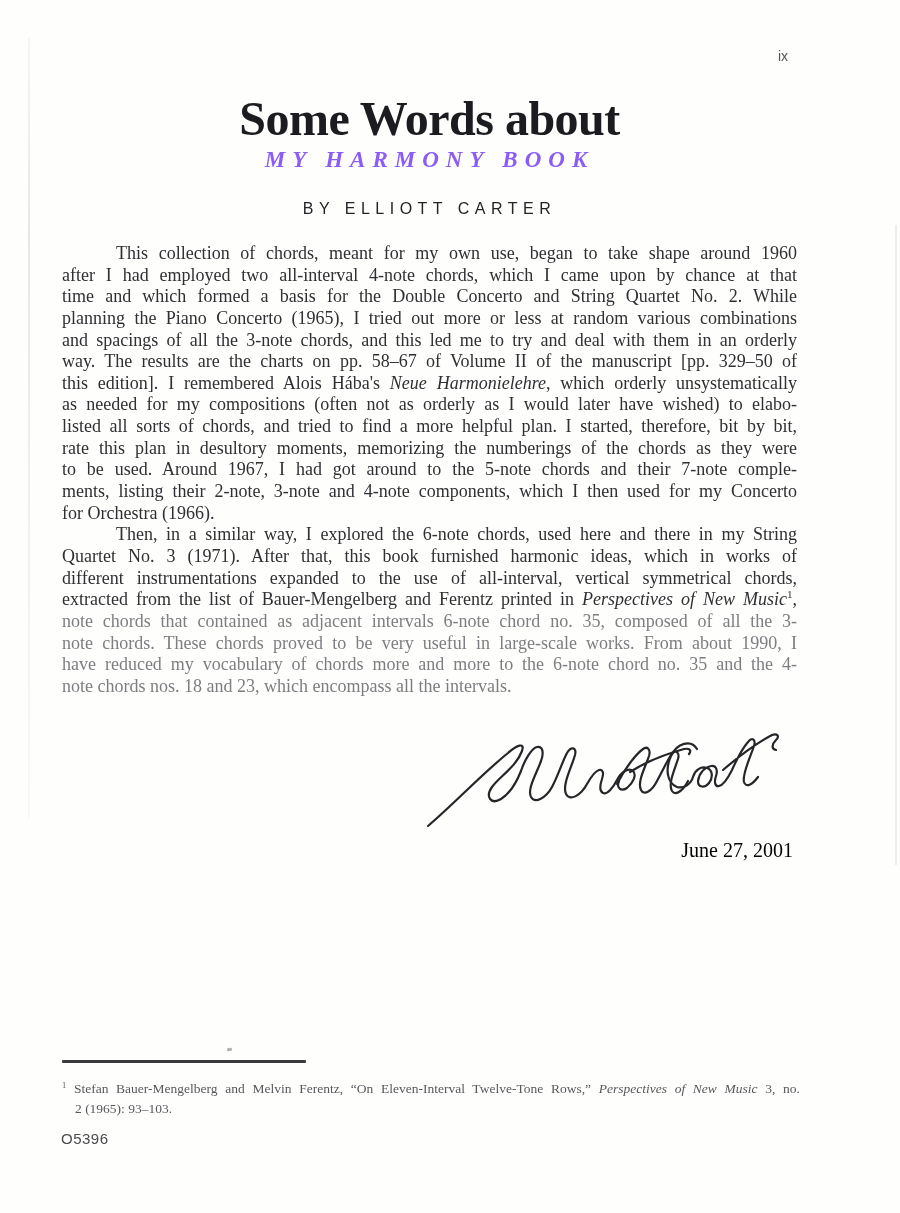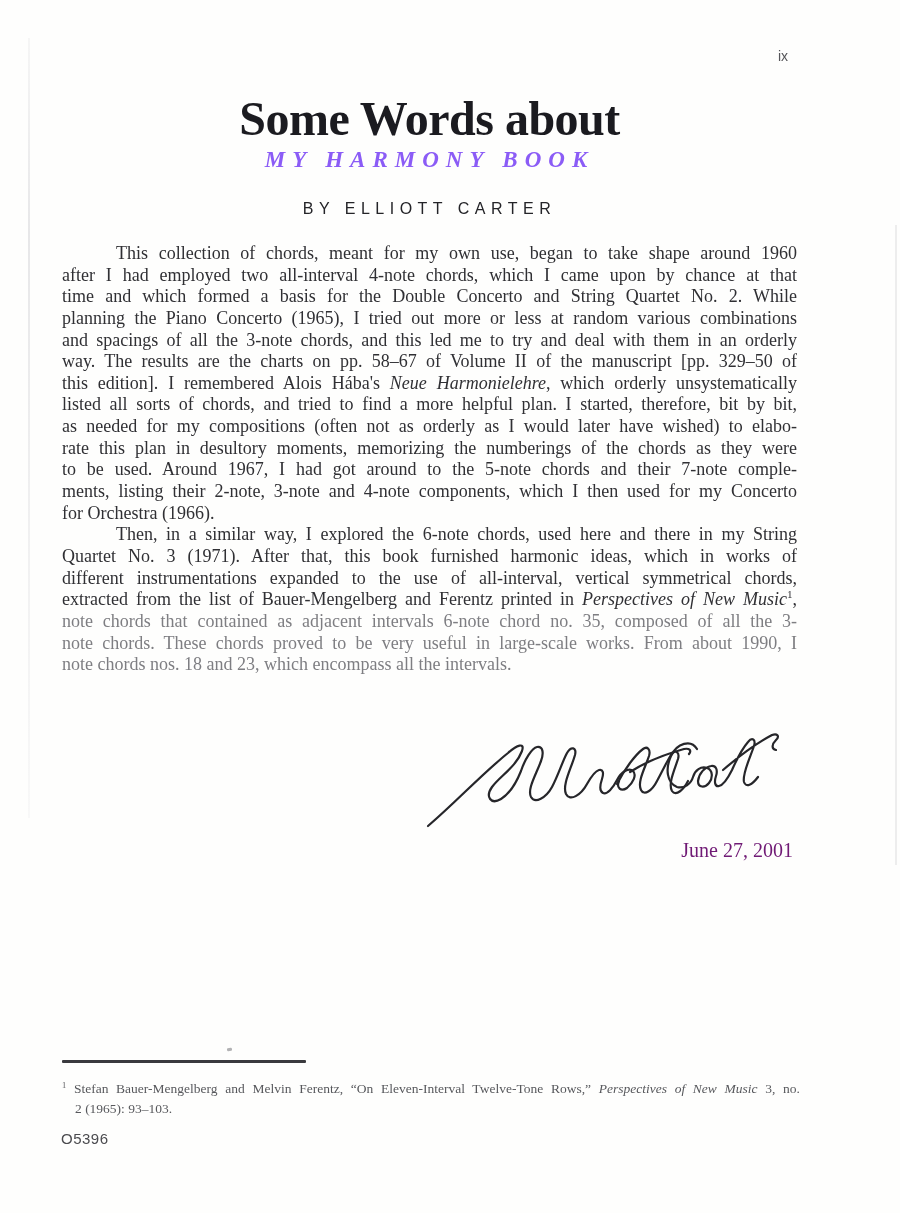--- a/index.html
+++ b/index.html
@@ -56,21 +56,21 @@
   .line.indent { text-indent: 54px; }
   .line.last { text-align-last: left; }
   .line.faded { color: #7e7e82; }
   .it { font-style: italic; }
   sup { font-size: 0.62em; vertical-align: super; line-height: 0; }
   
   .signature { position: absolute; left: 420px; top: 726px; width: 380px; height: 115px; }
   .signature svg { display: block; width: 100%; height: 100%; }
   .date-line {
     position: absolute; left: 62px; top: 839px; width: 731px;
-    text-align: right; font-size: 20px; color: #701a75;
+    text-align: right; font-size: 20px; color: #000000;
   }
   
   .footnote-speck {
     position: absolute; left: 227px; top: 1048px; width: 5px; height: 3px;
     background: #b2b2b4; transform: rotate(-12deg); border-radius: 1px;
   }
   .footnote-rule {
     position: absolute; left: 62px; top: 1060px; width: 244px; height: 3px;
     background: #3a3a3e; border-radius: 1px;
   }
@@ -105,34 +105,35 @@
 
   <div class="body-text">
       <div class="paragraph">
         <div class="line indent"><span>This collection of chords, meant for my own use, began to take shape around 1960</span></div>
         <div class="line"><span>after I had employed two all-interval 4-note chords, which I came upon by chance at that</span></div>
         <div class="line"><span>time and which formed a basis for the Double Concerto and String Quartet No. 2.  While</span></div>
         <div class="line"><span>planning the Piano Concerto (1965), I tried out more or less at random various combinations</span></div>
         <div class="line"><span>and spacings of all the 3-note chords, and this led me to try and deal with them in an orderly</span></div>
         <div class="line"><span>way.  The results are the charts on pp. 58–67 of Volume II of the manuscript [pp. 329–50 of</span></div>
         <div class="line"><span>this edition]. I remembered Alois Hába's </span><span class="it">Neue Harmonielehre</span><span>, which orderly unsystematically</span></div>
+        <div class="line"><span>as needed for my compositions (often not as orderly as I would later have wished) to elabo-</span></div>
         <div class="line"><span>listed all sorts of chords, and tried to find a more helpful plan.  I started, therefore, bit by bit,</span></div>
-        <div class="line"><span>as needed for my compositions (often not as orderly as I would later have wished) to elabo-</span></div>
         <div class="line"><span>rate this plan in desultory moments, memorizing the numberings of the chords as they were</span></div>
         <div class="line"><span>to be used.  Around 1967, I had got around to the 5-note chords and their 7-note comple-</span></div>
         <div class="line"><span>ments, listing their 2-note, 3-note and 4-note components, which I then used for my Concerto</span></div>
         <div class="line last"><span>for Orchestra (1966).</span></div>
       </div>
       <div class="paragraph">
         <div class="line indent"><span>Then, in a similar way, I explored the 6-note chords, used here and there in my String</span></div>
         <div class="line"><span>Quartet No. 3 (1971).  After that, this book furnished harmonic ideas, which in works of</span></div>
         <div class="line"><span>different instrumentations expanded to the use of all-interval, vertical symmetrical chords,</span></div>
         <div class="line"><span>extracted from the list of Bauer-Mengelberg and Ferentz printed in </span><span class="it">Perspectives of New Music</span><sup>1</sup><span>,</span></div>
         <div class="line faded"><span>note chords that contained as adjacent intervals 6-note chord no. 35, composed of all the 3-</span></div>
         <div class="line faded"><span>note chords. These chords proved to be very useful in large-scale works.  From about 1990, I</span></div>
+        <div class="line faded"><span>have reduced my vocabulary of chords more and more to the 6-note chord no. 35 and the 4-</span></div>
         <div class="line last faded"><span>note chords nos. 18 and 23, which encompass all the intervals.</span></div>
       </div>
     </div>
 
   <div class="signature">
     <svg viewBox="0 0 380 115">
       <g fill="none" stroke="#26262a" stroke-width="2.2" stroke-linecap="round" stroke-linejoin="round">
         <path d="M8,100 C34,78 64,46 88,27 C97,19 105,16 102,25 C96,41 80,50 72,61 C65,71 71,79 81,73 C91,67 97,55 101,45 C105,33 112,22 117,21 C123,20 124,27 121,35 C116,49 107,63 111,71 C115,78 126,72 132,61 C138,50 143,34 147,27 C151,20 157,21 155,29 C151,43 142,59 146,68 C150,76 161,69 167,58 C171,51 175,45 179,44 C183,43 184,47 182,53 C180,59 179,65 183,67 C187,69 193,62 197,54 C201,46 209,41 213,45 C217,49 213,57 207,62 C201,66 196,62 199,55"></path>
         <path d="M197,58 C204,44 215,29 223,23 C227,20 231,23 229,30 C225,42 217,56 221,64 C224,70 232,65 237,55 C242,46 247,35 251,29 C255,23 260,26 258,33 C254,45 248,58 252,65 C256,71 264,63 268,55 M210,46 C224,37 246,28 264,23 C269,22 272,24 269,28"></path>
         <path d="M277,23 C271,13 257,17 251,30 C245,43 247,57 257,61 C264,63 271,58 273,51 C275,44 281,40 287,42 C293,44 293,52 289,57 C285,62 278,62 278,55 C279,47 285,41 291,40 C296,39 298,44 296,50 C294,56 295,61 299,60 C304,59 308,52 312,44 C316,35 322,23 328,16 C332,11 336,13 334,20 C330,32 322,48 324,56 C326,62 332,59 338,51 M303,44 C317,32 337,17 352,9 C357,7 360,10 356,14 C352,18 351,23 356,24"></path>

